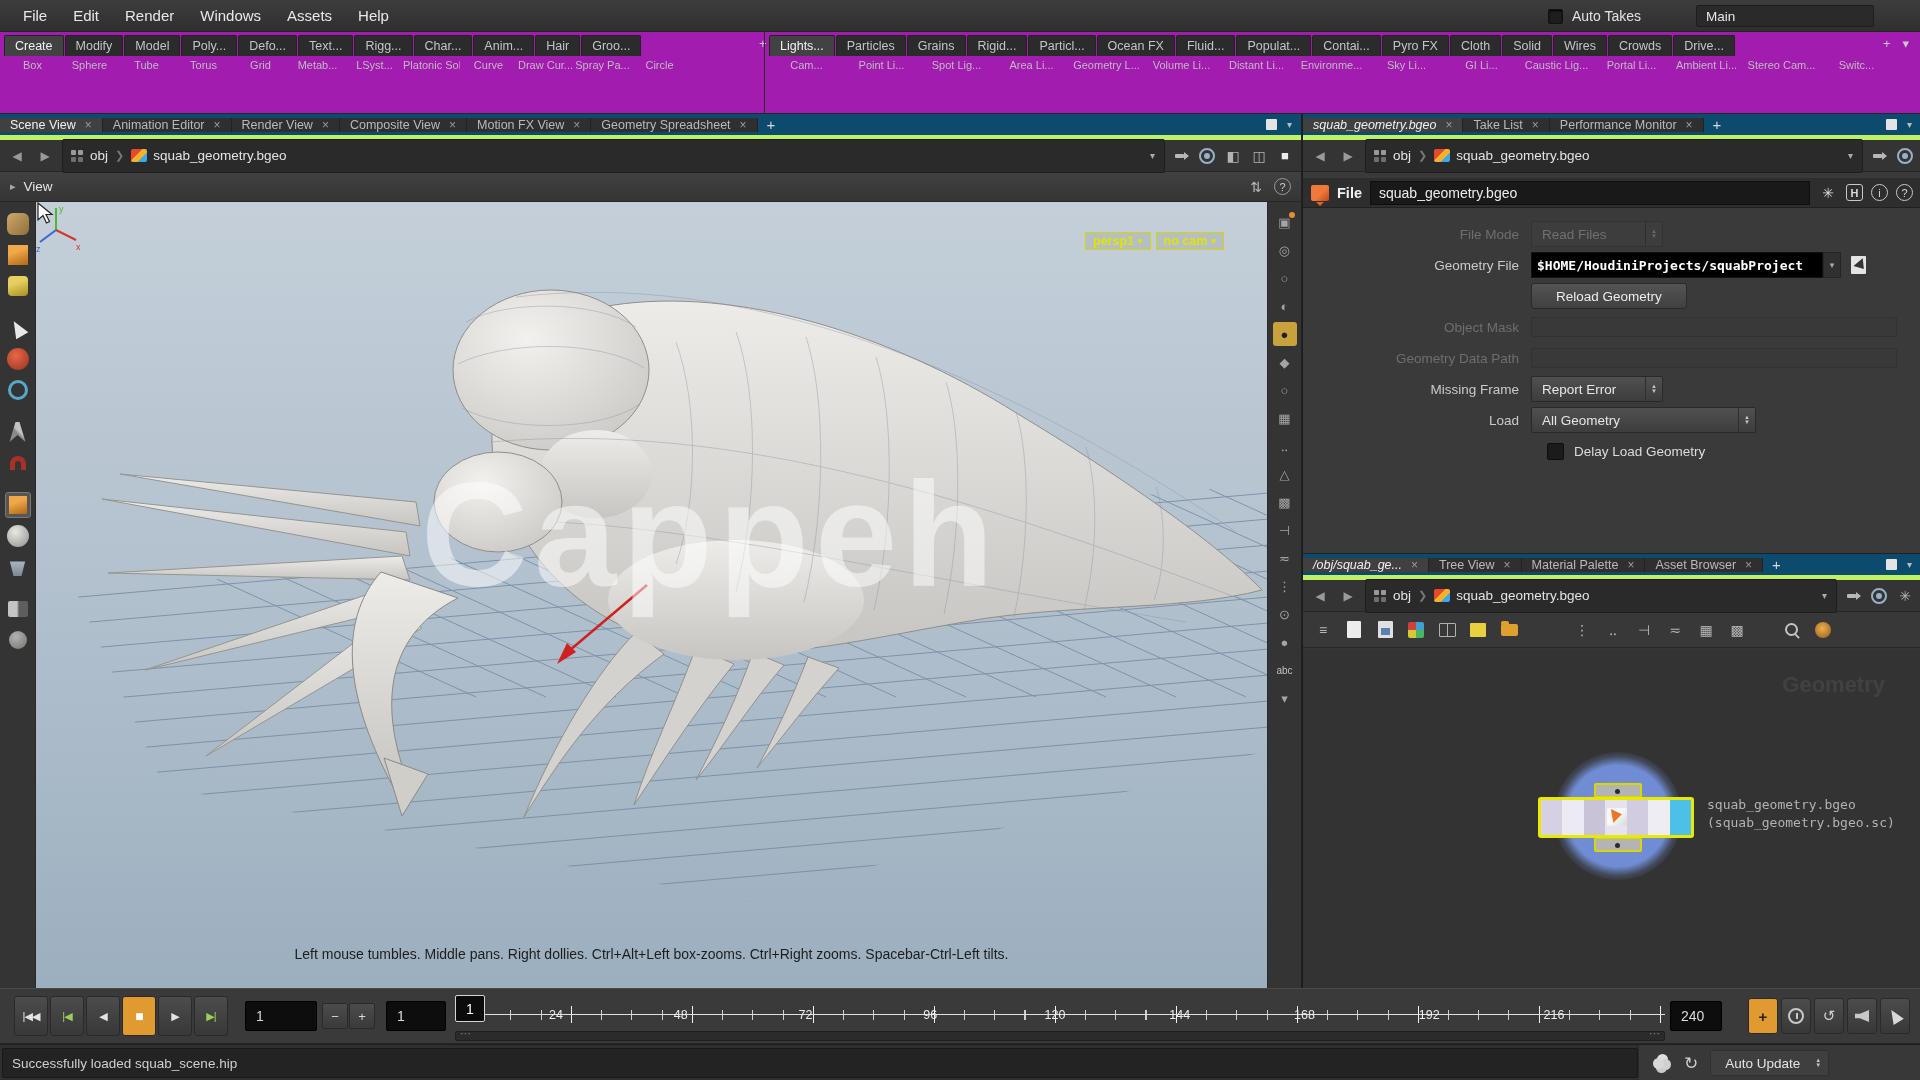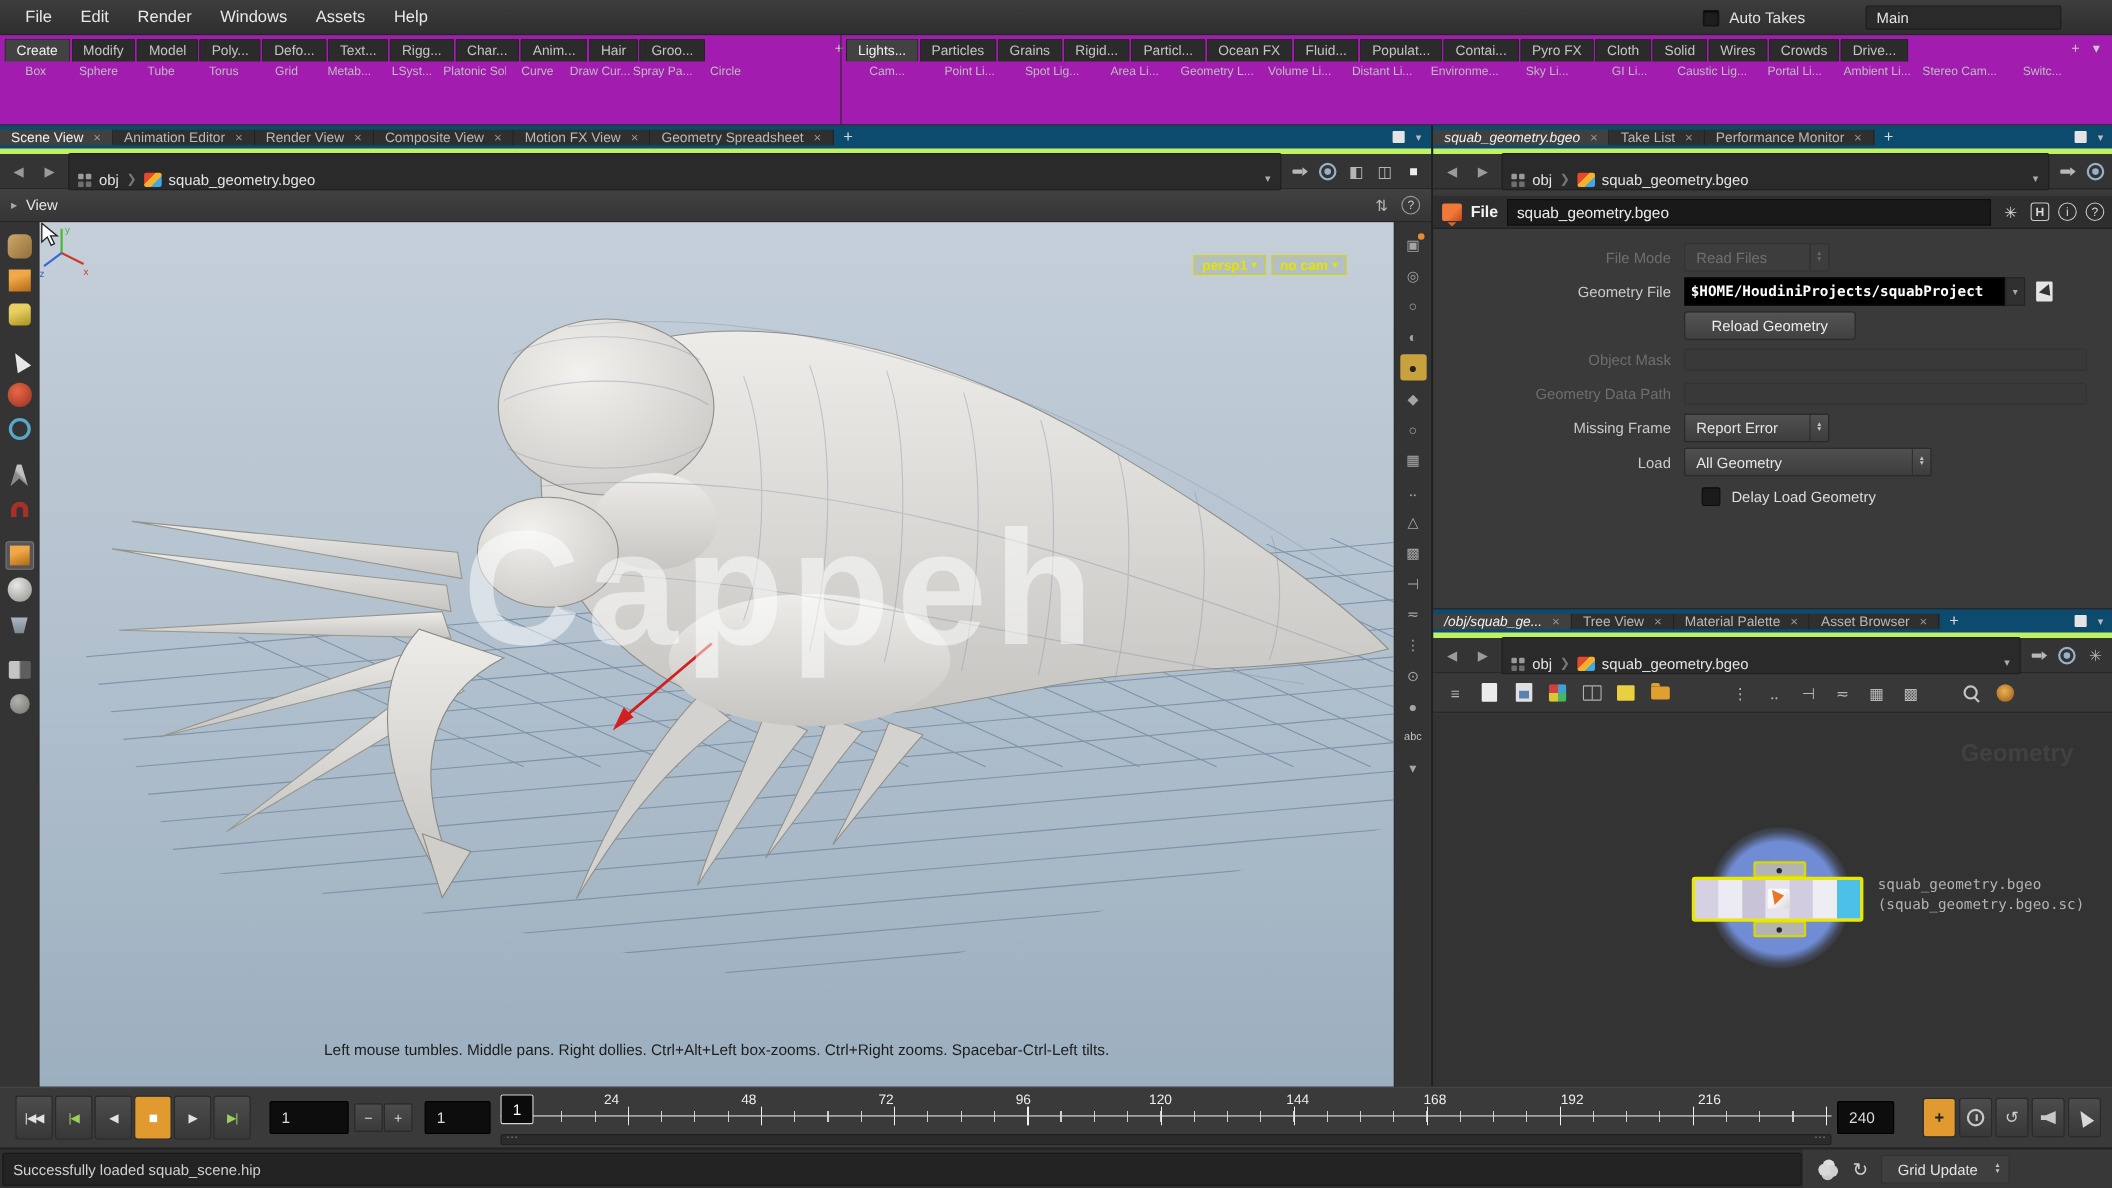--- a/index.html
+++ b/index.html
@@ -56,21 +56,21 @@
 .tab-close{color:#9a9a9a;font-size:12px;line-height:1}
 .tab-plus{display:flex;align-items:center;padding:0 9px;font-size:15px;color:#d8d8d8}
 .tabs-right{margin-left:auto;display:flex;align-items:center;gap:10px;padding-right:9px;color:#cfcfcf}
 .tabs-right .sq{width:11px;height:11px;background:#e4e4e4;border-radius:1px}
 .tabs-right .dn{font-size:10px;color:#bbb}
 
 
 .pathbar{display:flex;align-items:center;height:32px;background:#343434;border-bottom:1px solid #262626;padding:0 6px;gap:6px}
 .nav-arrow{width:22px;height:20px;display:flex;align-items:center;justify-content:center;color:#9a9a9a;font-size:12px}
 .path-field{flex:1;height:24px;background:#2a2a2a;border:1px solid #1e1e1e;border-radius:2px;
-  display:flex;align-items:flex-start;padding:16px 6px;gap:7px;overflow:hidden}
+  display:flex;align-items:center;padding:16px 6px;gap:7px;overflow:hidden}
 .path-chip{display:flex;align-items:center;gap:6px;font-size:13.5px;color:#e4e4e4;white-space:nowrap}
 .path-sep{color:#777;font-size:11px}
 .i-objnet{width:5px;height:5px;background:#9a9a9a;border-radius:1px;
   box-shadow:7px 0 0 #9a9a9a,0 7px 0 #6f6f6f,7px 7px 0 #6f6f6f;margin:-6px 8px 0 2px}
 .i-geo{width:16px;height:13px;border-radius:2px;
   background:linear-gradient(135deg,#e8482c 0 38%,#f2b32a 38% 66%,#3fa8e8 66% 100%)}
 .path-dd{margin-left:auto;color:#aaa;font-size:10px;padding:0 3px}
 .i-pin{width:14px;height:14px;position:relative}
 .i-pin::before{content:"";position:absolute;left:1px;top:5px;width:9px;height:4px;background:#b8b8b8;border-radius:1px}
 .i-pin::after{content:"";position:absolute;left:10px;top:3px;border-left:5px solid #b8b8b8;border-top:4px solid transparent;border-bottom:4px solid transparent}
@@ -211,21 +211,21 @@
 .stepbtn{position:absolute;top:14px;width:26px;height:26px;background:linear-gradient(#4c4c4c,#3a3a3a);
   border:1px solid #2a2a2a;border-radius:2px;display:flex;align-items:center;justify-content:center;font-size:13px;color:#d8d8d8}
 #btn-minus{left:322px}#btn-plus{left:349px}
 #ruler{position:absolute;left:455px;top:4px;width:1210px;height:34px}
 #ruler .midline{position:absolute;left:0;right:0;top:21px;height:1px;background:#e0e0e0}
 #ruler .minors{position:absolute;left:25px;right:0;top:17px;height:10px;
   background:repeating-linear-gradient(90deg,#cfcfcf 0 1px,transparent 1px 30.25px)}
 #ruler .majors{position:absolute;left:116px;right:0;top:13px;height:17px;
   background:repeating-linear-gradient(90deg,#f2f2f2 0 1px,transparent 1px 121px)}
 #rlabels{position:absolute;left:101px;right:111px;top:0;display:flex;justify-content:space-between}
-.rlabel{width:30px;margin:0 -15px;text-align:center;font-size:12.5px;color:#ececec}
+.rlabel{width:30px;margin:15px -15px;text-align:center;font-size:12.5px;color:#ececec}
 #frame-marker{position:absolute;left:0;top:2px;width:30px;height:27px;background:#0b0b0b;border:1px solid #d4d4d4;
   border-radius:2px;display:flex;align-items:center;justify-content:center;font-size:14px;color:#fff}
 .pb-strip{position:absolute;left:455px;top:42px;width:1210px;height:10px;background:#2b2b2b;border:1px solid #1f1f1f;border-radius:2px}
 .pb-strip::before,.pb-strip::after{content:"⋯";position:absolute;top:-5px;font-size:11px;color:#808080}
 .pb-strip::before{left:4px}.pb-strip::after{right:4px}
 .pb-right{position:absolute;left:1748px;top:9px;display:flex;gap:3px}
 .pbtn2{width:30px;height:36px;background:linear-gradient(#4c4c4c,#383838);border:1px solid #2a2a2a;border-radius:3px;
   display:flex;align-items:center;justify-content:center;color:#cfcfcf;font-size:15px;position:relative}
 .pbtn2.key{background:#e09a30;color:#222;font-weight:bold}
 .i-clock{width:16px;height:16px;border:2px solid #c8c8c8;border-radius:50%;position:relative}
@@ -994,19 +994,19 @@
         </div>
     </div>
   </div>
 
   <div id="statusbar">
     <div id="status-field">Successfully loaded squab_scene.hip</div>
     <div id="status-right">
       <span class="i-brain"></span>
       <span style="font-size:17px;color:#cfcfcf">↻</span>
       <span id="update-field">
-        <span>Grid Update</span>
+        <span>Auto Update</span>
         <span class="ddsp"></span>
       </span>
     </div>
   </div>
 
 </div>
 
 </body></html>

